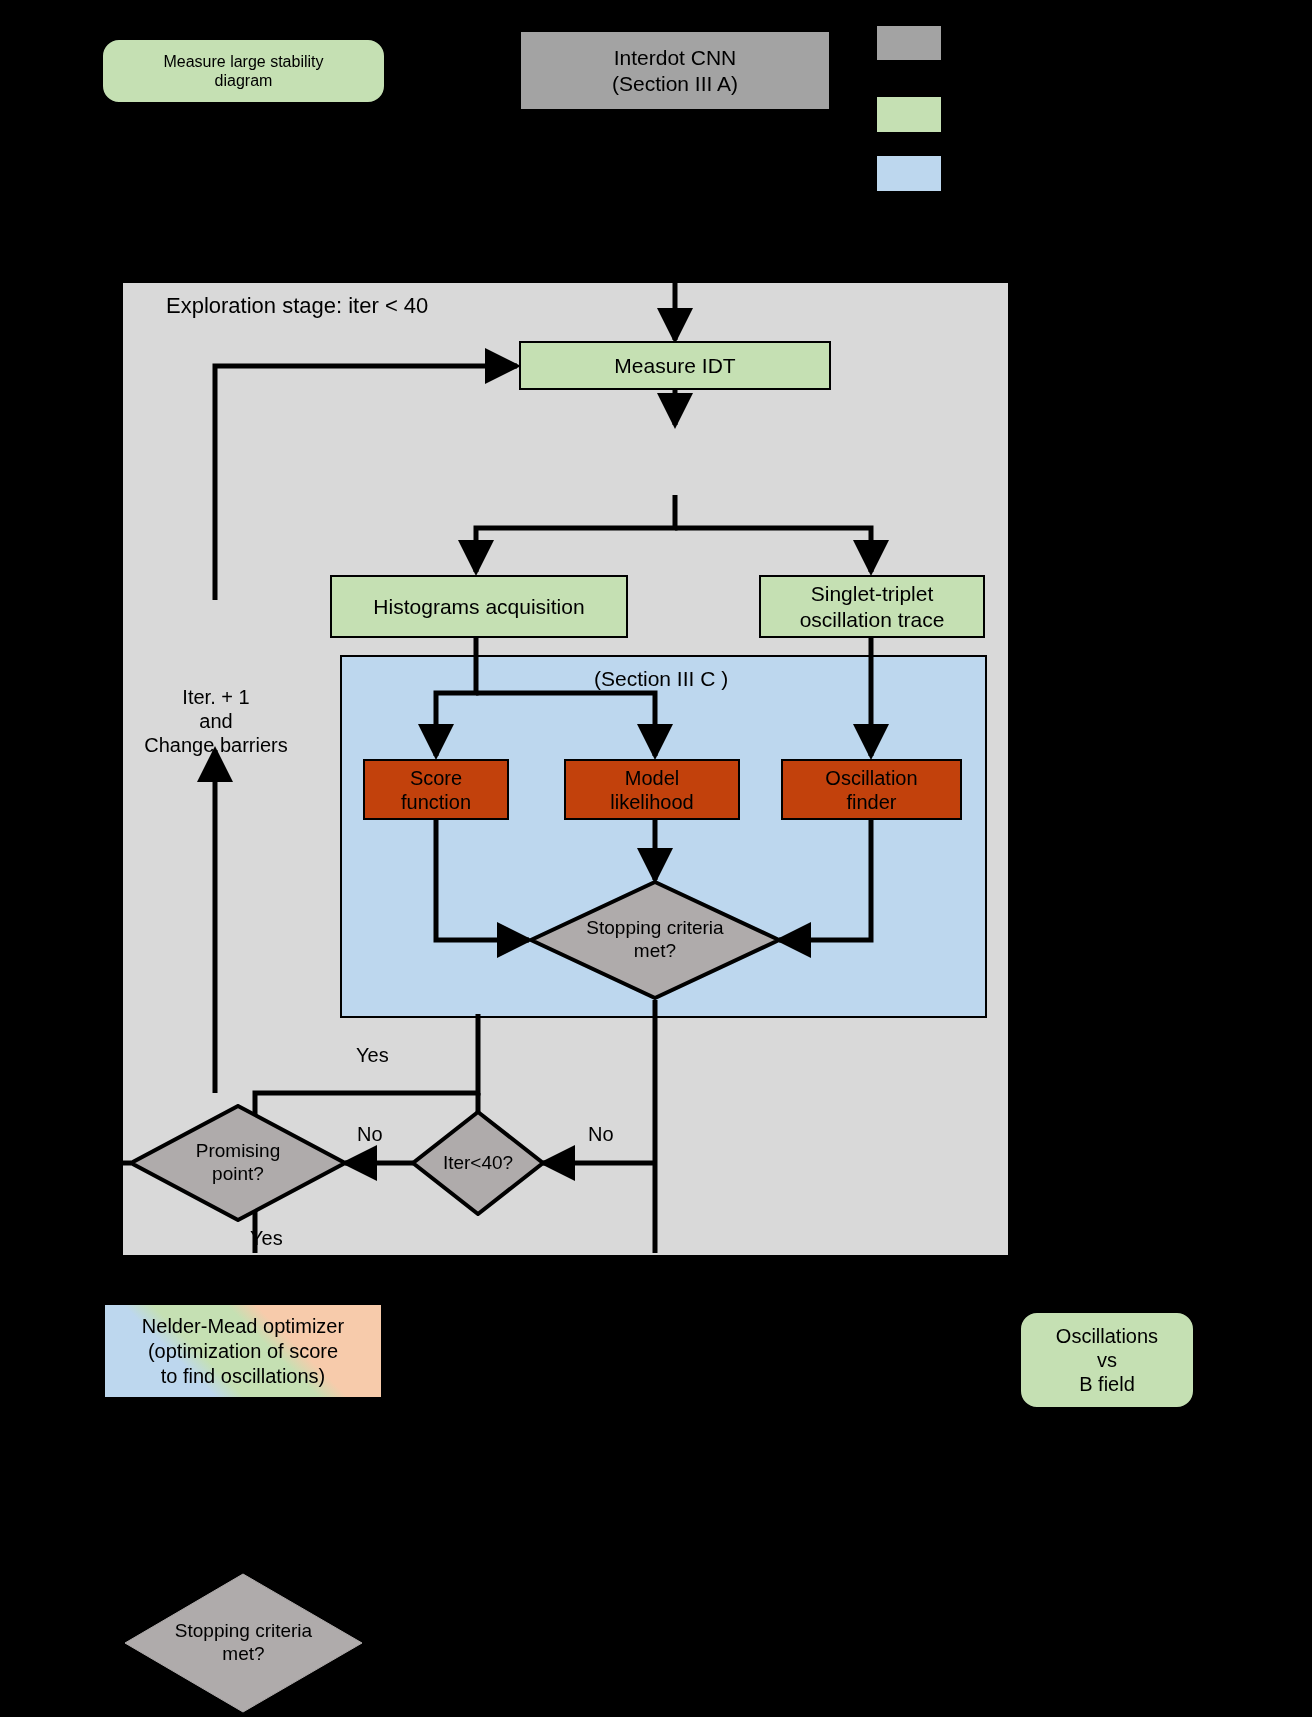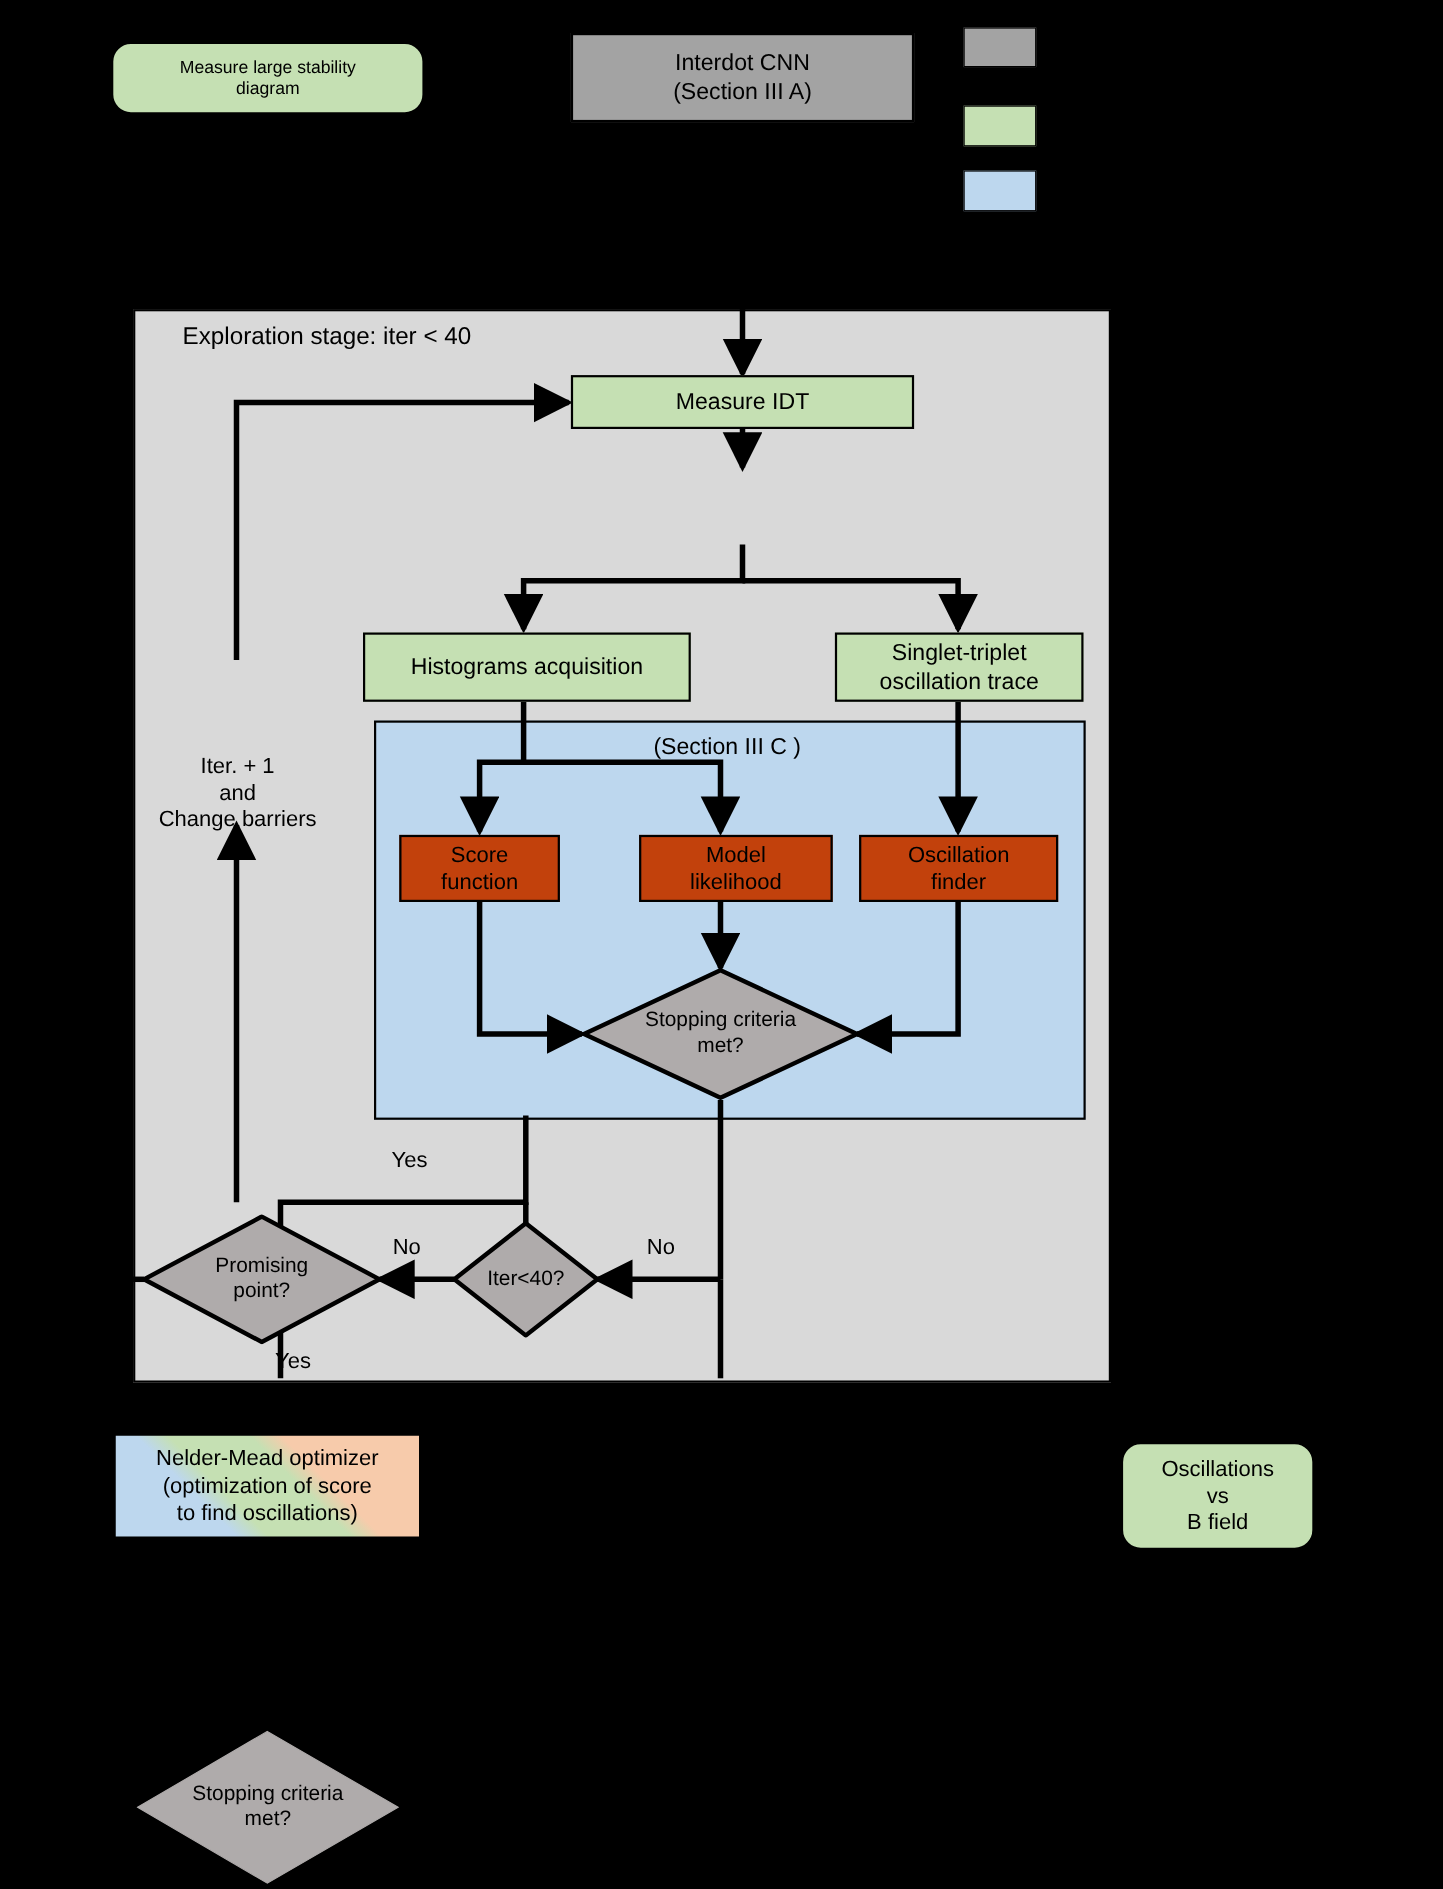--- a/index.html
+++ b/index.html
@@ -107,21 +107,21 @@
 
 
   <div class="node rect green" style="left:330px;top:575px;width:298px;height:63px;font-size:21px;">Histograms acquisition</div>
 
   <div class="node rect green" style="left: 759px; top: 575px; width: 226px; height: 63px; font-size: 21px; white-space: pre;">Singlet-triplet
 oscillation trace</div>
 
   <div class="node rect gray" style="left: 363px; top: 759px; width: 146px; height: 61px; font-size: 20px; white-space: pre;">Score
 function</div>
 
-  <div class="node rect gray" style="left: 581px; top: 759px; width: 176px; height: 61px; font-size: 20px; white-space: pre;">Model
+  <div class="node rect gray" style="left: 564px; top: 759px; width: 176px; height: 61px; font-size: 20px; white-space: pre;">Model
 likelihood</div>
 
   <div class="node rect gray" style="left: 781px; top: 759px; width: 181px; height: 61px; font-size: 20px; white-space: pre;">Oscillation
 finder</div>
 
   <div class="lbl" style="left: 133px; top: 645px; width: 166px; text-align: center; font-size: 20px; white-space: pre; margin-top: 40px;">Iter. + 1
 and
 Change barriers</div>
 
   <div class="diamond" style="left:529px;top:880px;width:252px;height:120px;">

